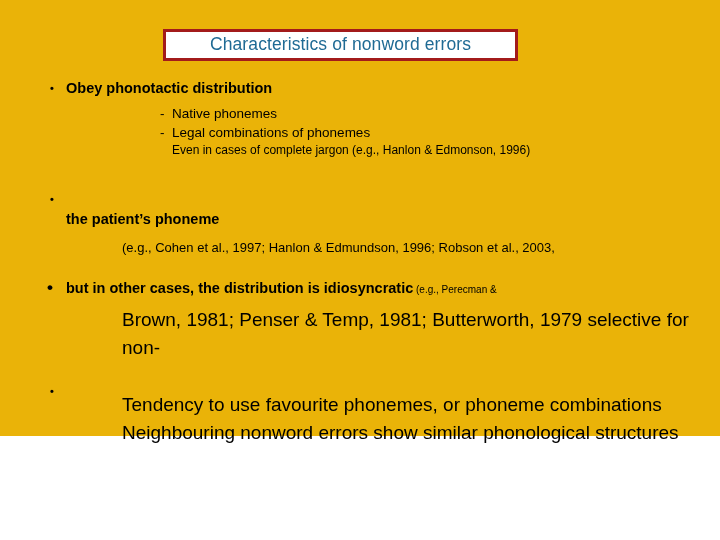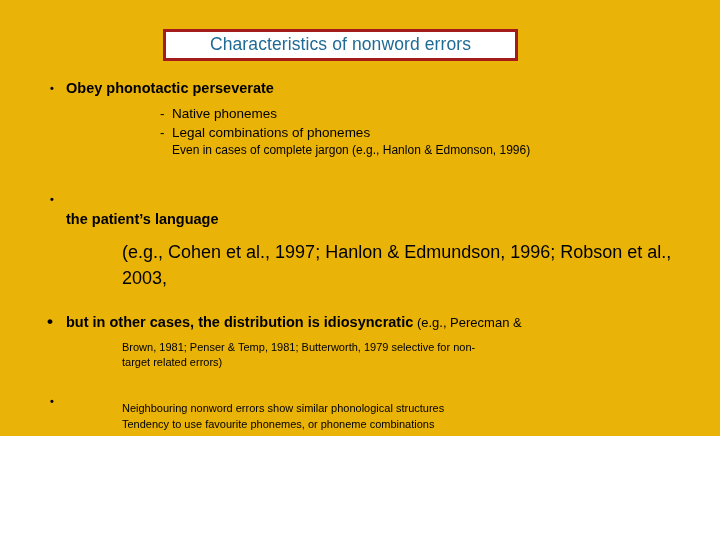--- a/index.html
+++ b/index.html
@@ -81,21 +81,21 @@
   }
   .l1 .tiny-dot {
     position: absolute;
     left: 50px;
     top: 0;
     font-size: 11px;
     line-height: 1.85;
   }
   .l1 .normal {
     font-weight: normal;
-    font-size: 13px;
+    font-size: 10px;
   }
 
   
   .l2 {
     position: relative;
     padding-left: 172px;
     font-size: 13.5px;
     line-height: 1.42;
     font-weight: normal;
   }
@@ -112,25 +112,25 @@
     padding-left: 172px;
     font-size: 12px;
     line-height: 1.42;
     font-weight: normal;
   }
 
   
   .l3 {
     padding-left: 122px;
     padding-right: 30px;
-    font-size: 11px;
+    font-size: 19px;
     line-height: 1.45;
     font-weight: normal;
   }
-  .l3.cite { font-size: 18px; }
+  .l3.cite { font-size: 13px; }
 
   .sp-1 { height: 30px; }
   .sp-2 { height: 20px; }
   .sp-3 { height: 20px; }
   .sp-4 { height: 10px; }
   .sp-5 { height: 8px; }
   .sp-6 { height: 6px; }
 </style>
 </head>
 <body>
@@ -139,63 +139,62 @@
 
   <div class="title-box">
     <span class="title-text">Characteristics of nonword errors</span>
   </div>
 
   <div class="body">
 
     <div class="block">
       <div class="l1">
         <span class="tiny-dot">•</span>
-        <span>Obey phonotactic perseverate</span>
+        <span>Obey phonotactic distribution</span>
       </div>
       <div class="sp-6"></div>
       <div class="l2">
         <span class="dash">-</span>
         <span>Native phonemes</span>
       </div>
       <div class="l2">
         <span class="dash">-</span>
         <span>Legal combinations of phonemes</span>
       </div>
       <div class="l2p">Even in cases of complete jargon (e.g., Hanlon &amp; Edmonson, 1996)</div>
     </div>
 
     <div class="sp-1"></div>
 
     <div class="block">
       <div class="l1">
         <span class="tiny-dot">•</span>
         <br>
-        <span>the patient’s language</span>
+        <span>the patient’s phoneme</span>
       </div>
       <div class="sp-4"></div>
       <div class="l3 cite">(e.g., Cohen et al., 1997; Hanlon &amp; Edmundson, 1996; Robson et al.,  2003,</div>
     </div>
 
     <div class="sp-2"></div>
 
     <div class="block">
       <div class="l1 big">
         <span class="dot">•</span>
         <span>but in other cases, the distribution is idiosyncratic</span><span class="normal"> (e.g., Perecman &amp;</span>
       </div>
       <div class="sp-5"></div>
       <div class="l3">Brown, 1981; Penser &amp; Temp, 1981; Butterworth, 1979  selective for non-</div>
-      <div class="l3">target related errors)</div>
     </div>
 
     <div class="sp-3"></div>
 
     <div class="block">
       <div class="l1">
         <span class="tiny-dot">•</span>
       </div>
       <div class="sp-4"></div>
+      <div class="l3">Tendency to use favourite phonemes, or phoneme combinations</div>
       <div class="l3">Neighbouring nonword errors show similar phonological structures</div>
-      <div class="l3">Tendency to use favourite phonemes, or phoneme combinations</div>
     </div>
 
   </div>
 </div>
 
 </body></html>

